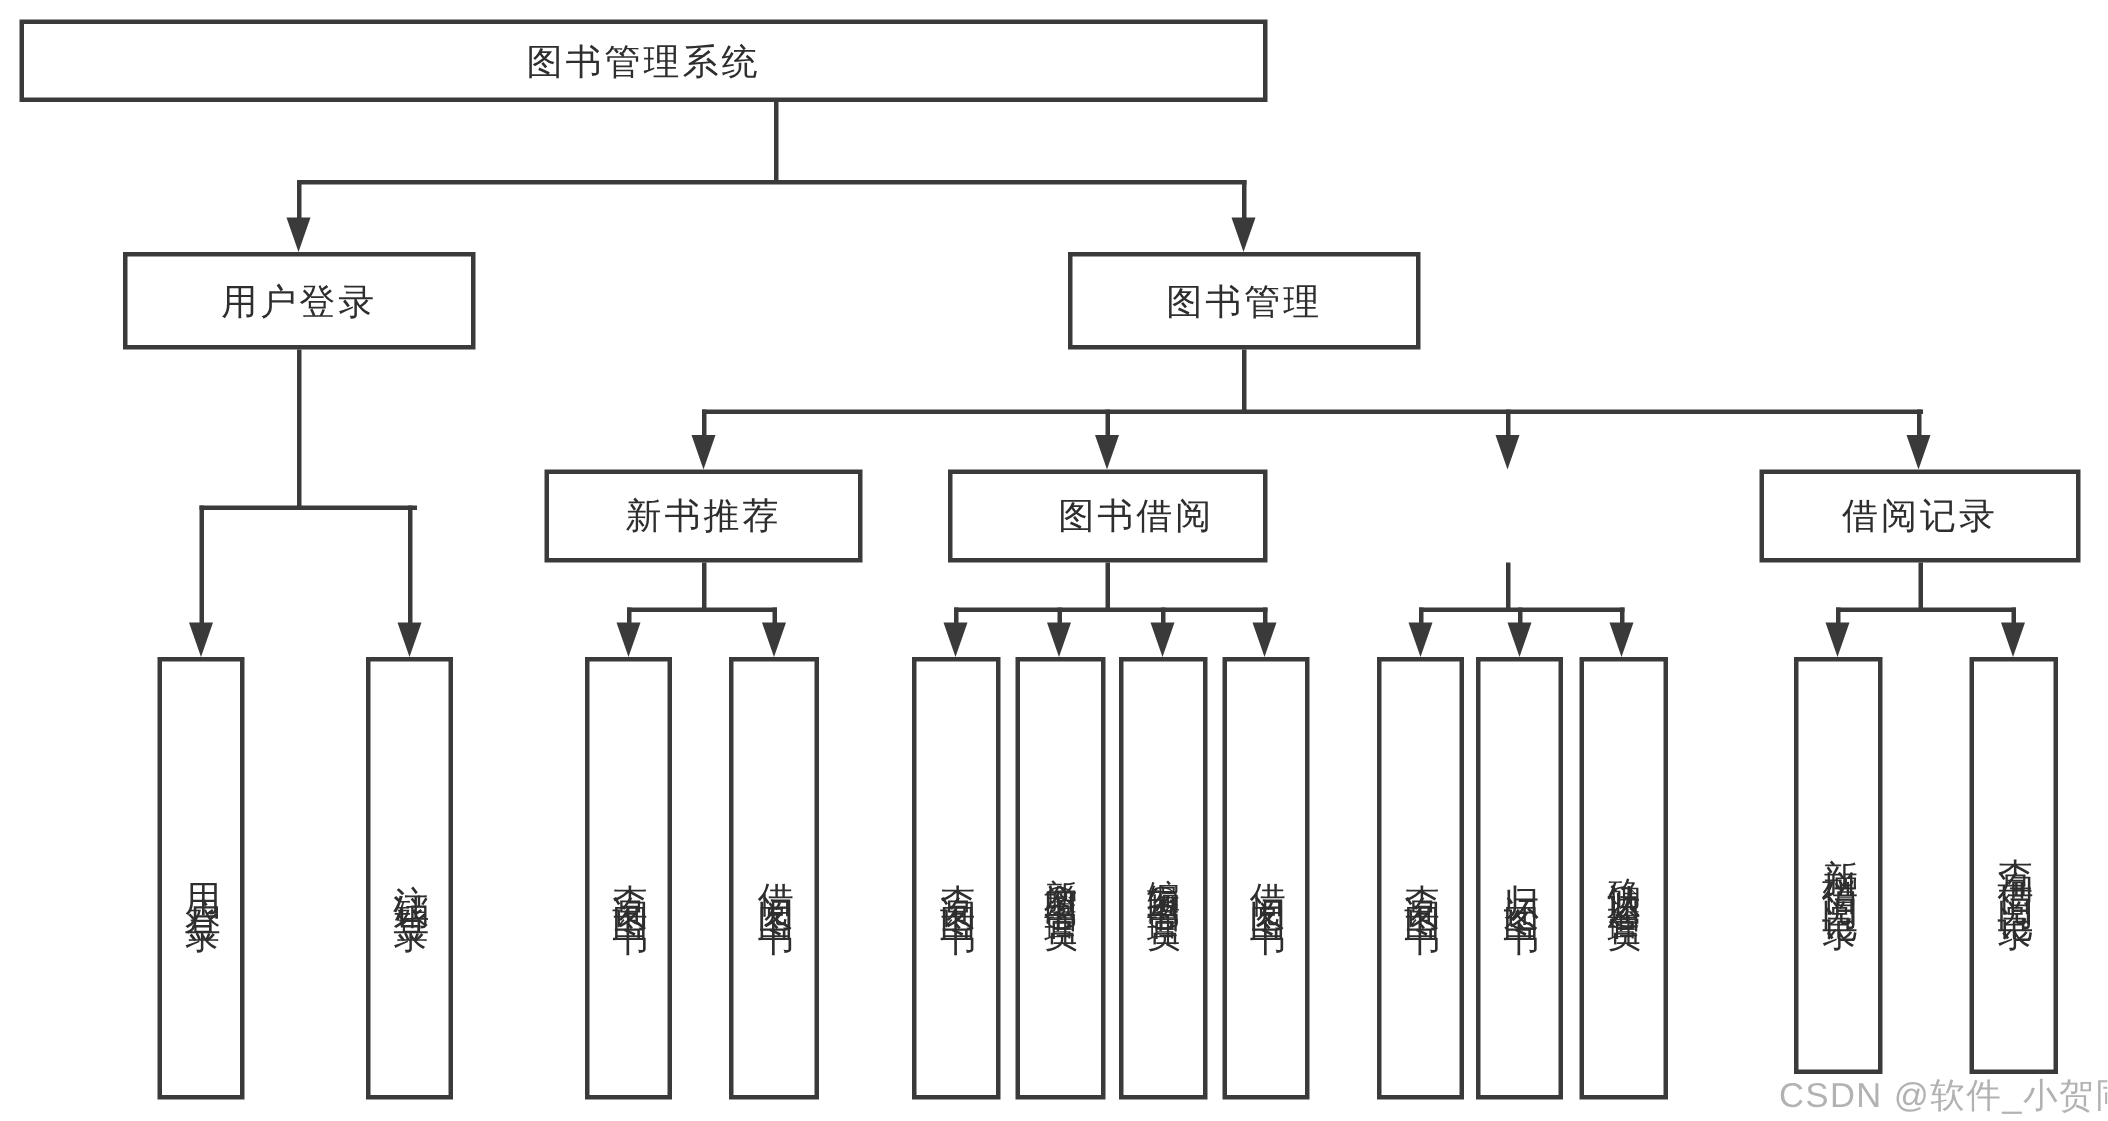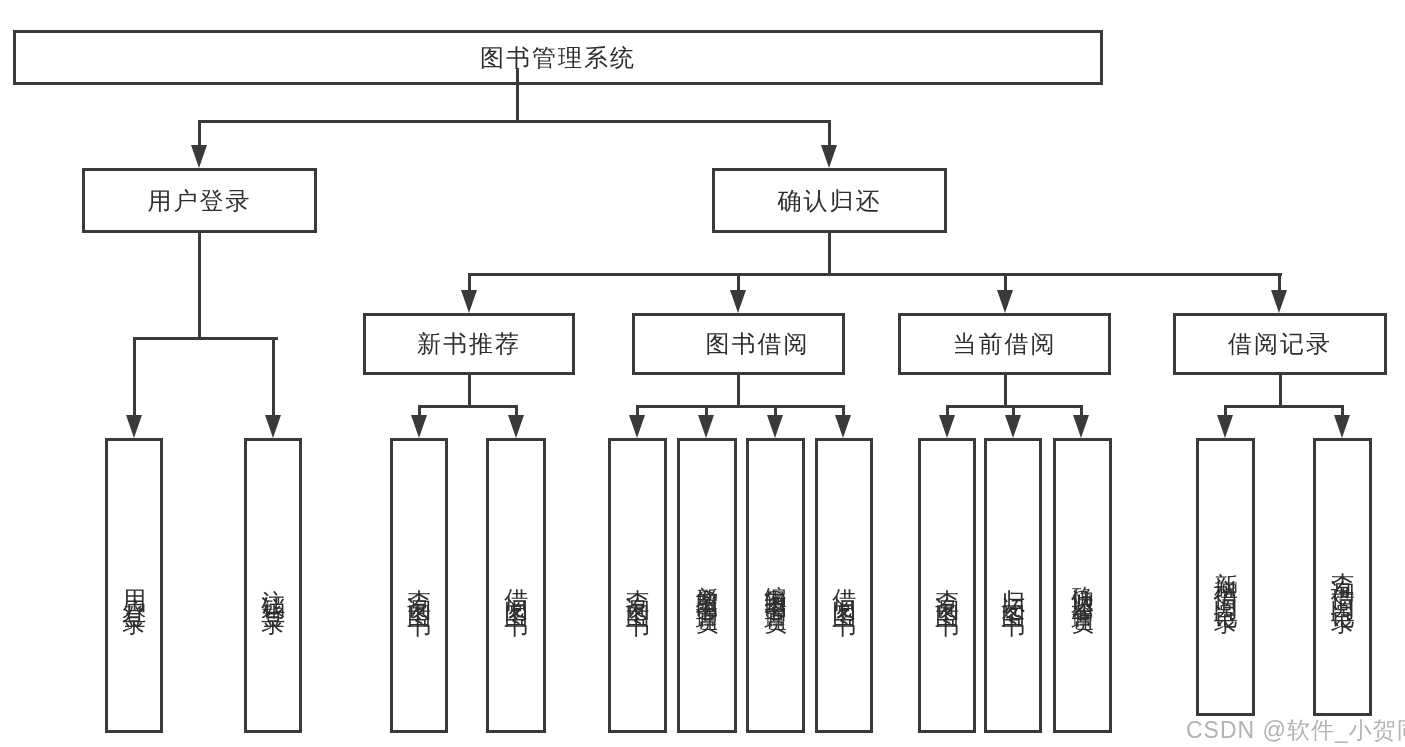--- a/index.html
+++ b/index.html
@@ -29,36 +29,36 @@
   .watermark{
     position:absolute;left:1186px;top:715px;z-index:10;
     font-size:23px;color:#b2b2b2;letter-spacing:1px;white-space:nowrap;
   }
 </style>
 </head>
 <body>
 
 <div id="stage">
 
-  <div class="node" style="left:13px;top:30px;width:1090px;height:55px;">
+  <div class="node" style="left:13px;top:13px;width:832px;height:55px;">
     <span>图书管理系统</span>
   </div>
 
   <div class="vline" style="left:516px;top:68px;height:54px;"></div>
   <div class="hline" style="left:198px;top:120px;width:633px;"></div>
   <div class="vline" style="left:198px;top:120px;height:27px;"></div>
   <div class="ahead" style="left:191px;top:145px;"></div>
   <div class="vline" style="left:828px;top:120px;height:27px;"></div>
   <div class="ahead" style="left:821px;top:145px;"></div>
 
   <div class="node" style="left:82px;top:168px;width:235px;height:65px;">
     <span>用户登录</span>
   </div>
   <div class="node" style="left:712px;top:168px;width:235px;height:65px;">
-    <span>确认归还</span>
+    <span>图书管理</span>
   </div>
 
   <div class="vline" style="left:198px;top:233px;height:106px;"></div>
   <div class="hline" style="left:133px;top:337px;width:145px;"></div>
   <div class="vline" style="left:133px;top:337px;height:80px;"></div>
   <div class="ahead" style="left:126px;top:415px;"></div>
   <div class="vline" style="left:272px;top:337px;height:80px;"></div>
   <div class="ahead" style="left:265px;top:415px;"></div>
 
   <div class="vline" style="left:828px;top:233px;height:42px;"></div>
@@ -70,23 +70,20 @@
   <div class="vline" style="left:1004px;top:273px;height:20px;"></div>
   <div class="ahead" style="left:997px;top:290px;"></div>
   <div class="vline" style="left:1278px;top:273px;height:20px;"></div>
   <div class="ahead" style="left:1271px;top:290px;"></div>
 
   <div class="node" style="left:363px;top:313px;width:212px;height:62px;">
     <span>新书推荐</span>
   </div>
   <div class="node" style="left:632px;top:313px;width:213px;height:62px;padding-left:38px;">
     <span>图书借阅</span>
-  </div>
-  <div class="node" style="left:898px;top:313px;width:213px;height:62px;">
-    <span>当前借阅</span>
   </div>
   <div class="node" style="left:1173px;top:313px;width:214px;height:62px;">
     <span>借阅记录</span>
   </div>
 
   <div class="vline" style="left:468px;top:375px;height:32px;"></div>
   <div class="hline" style="left:418px;top:405px;width:100px;"></div>
   <div class="vline" style="left:418px;top:405px;height:13px;"></div>
   <div class="ahead" style="left:411px;top:415px;"></div>
   <div class="vline" style="left:515px;top:405px;height:13px;"></div>

